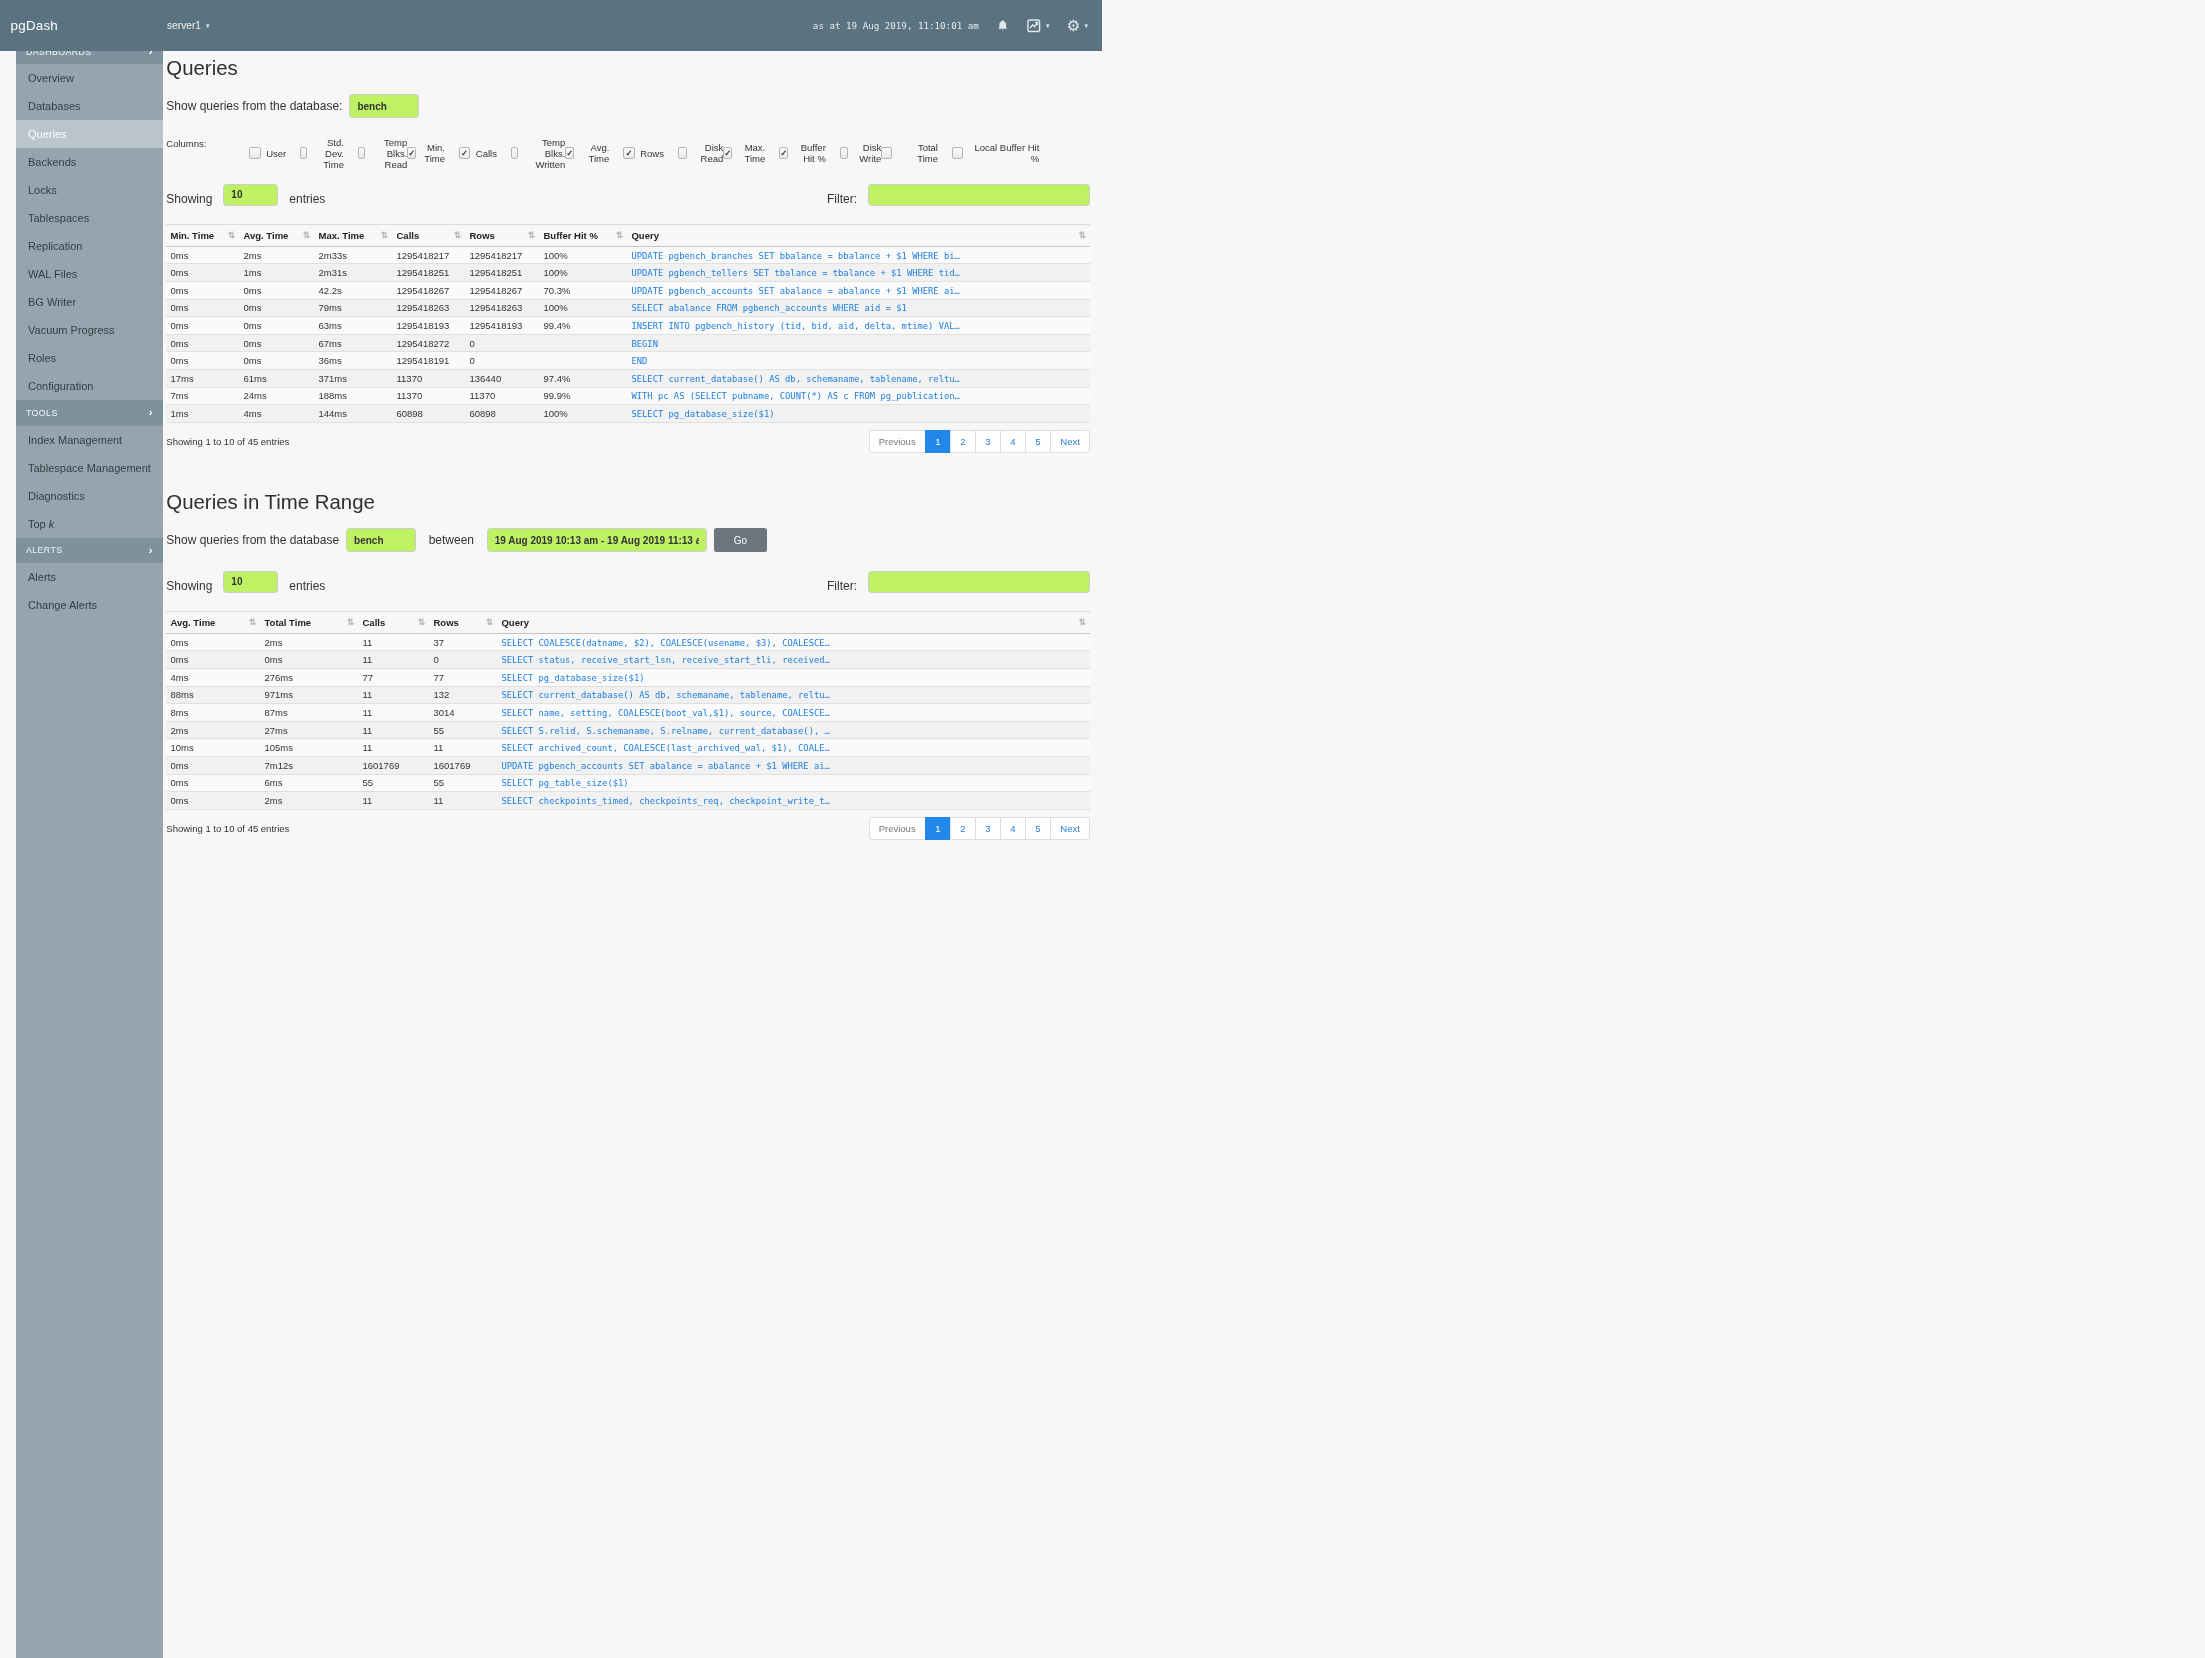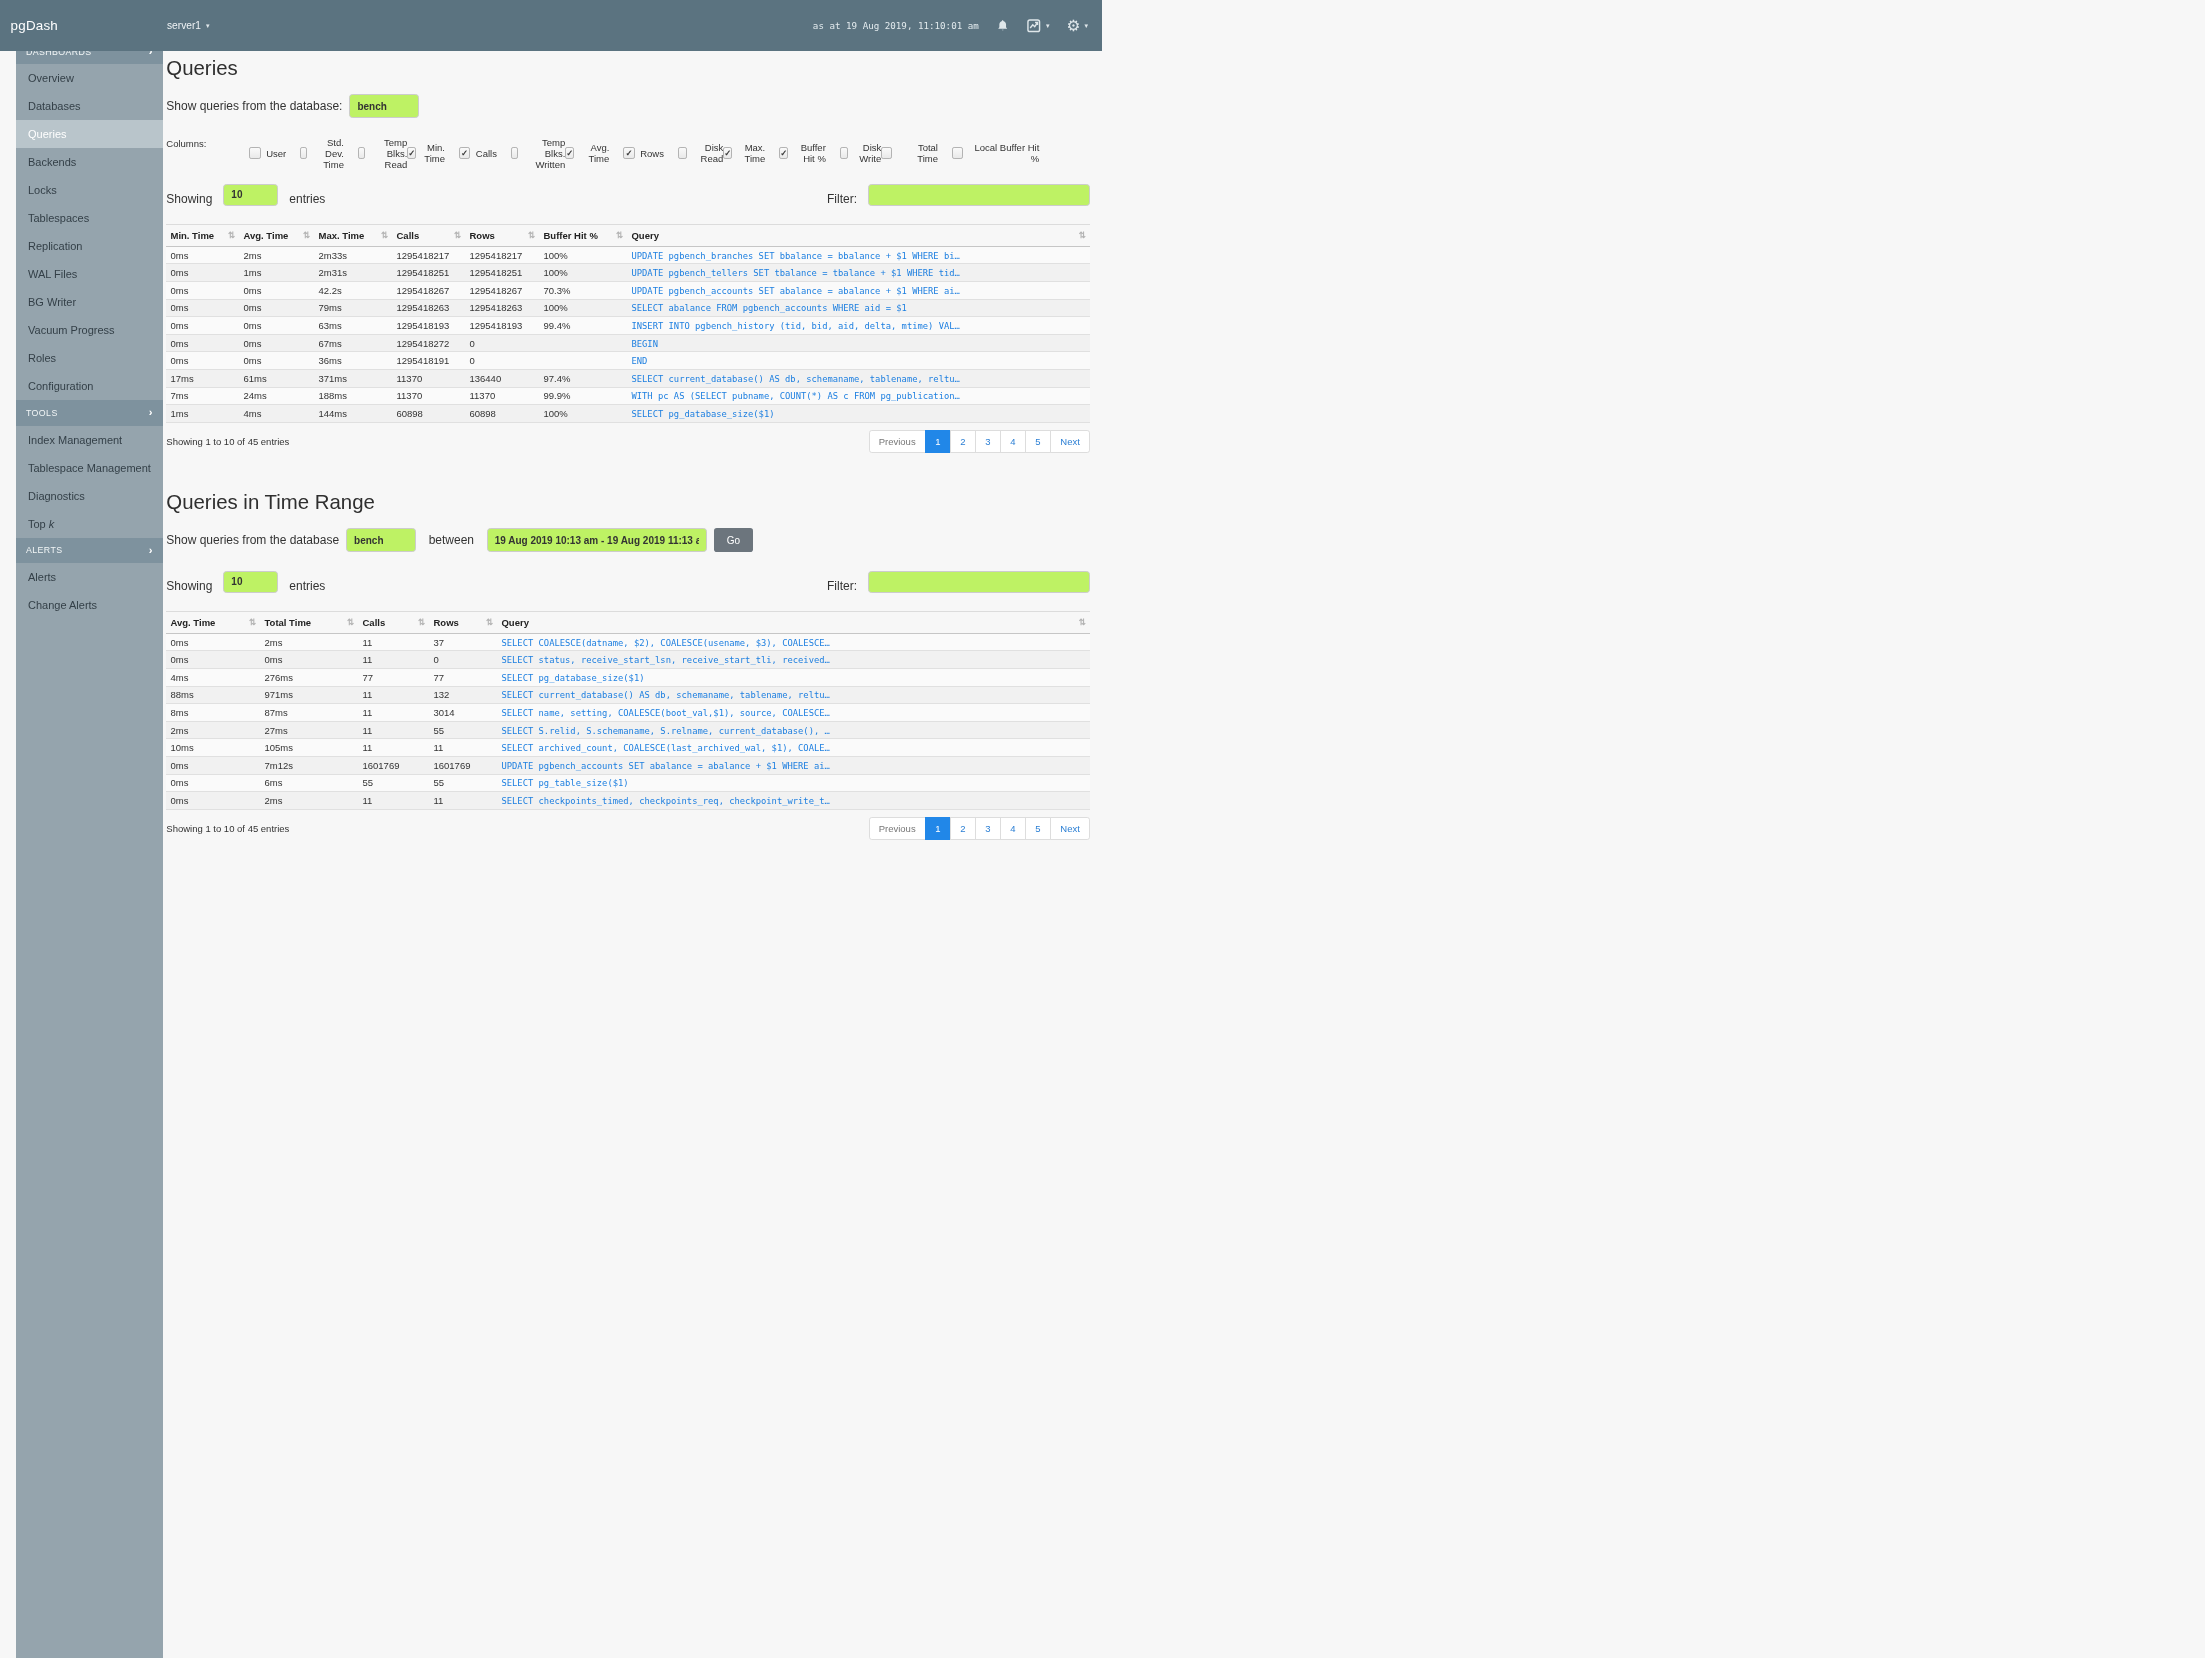--- a/index.html
+++ b/index.html
@@ -44,21 +44,21 @@
   .lbl { font-size:12px; color:#333; }
   .inp {
     height:24px; border:0.7px solid #ccc; border-radius:3.5px; background:#bef264;
     padding:0 7px; font-size:10px; color:#333; font-family:"Liberation Sans", sans-serif;font-weight:bold;
   }
   .inp-db { width:70px; }
   .inp-range { width:220px; text-align:center; }
   .inp-entries { width:55px; height:22px; }
   .inp-filter { width:222px; height:22px; }
   .btn-go {
-    height:24px; padding:0 13px; background:#6c757d; color:#fff; border:none;
+    height:24px; padding:0 20px; background:#6c757d; color:#fff; border:none;
     border-radius:2.8px; font-size:10px; cursor:pointer; font-family:"Liberation Sans", sans-serif;
   }
   
   .columns-row { display:flex; margin:18.3px 0 2.8px; }
   .columns-label { width:83px; font-size:9.5px; padding-top:1.4px; }
   .col-group { width:158px; display:flex; flex-direction:row; gap:14px;text-align:right; }
   .chk { display:flex; align-items:center; gap:5.6px; cursor:pointer; }
   .chk .box {
     width:11.3px; height:11.3px; border:0.7px solid #b3b3b3; border-radius:2.1px;
     background:linear-gradient(#fafafa,#e9e9e9); display:flex; align-items:center; justify-content:center;

